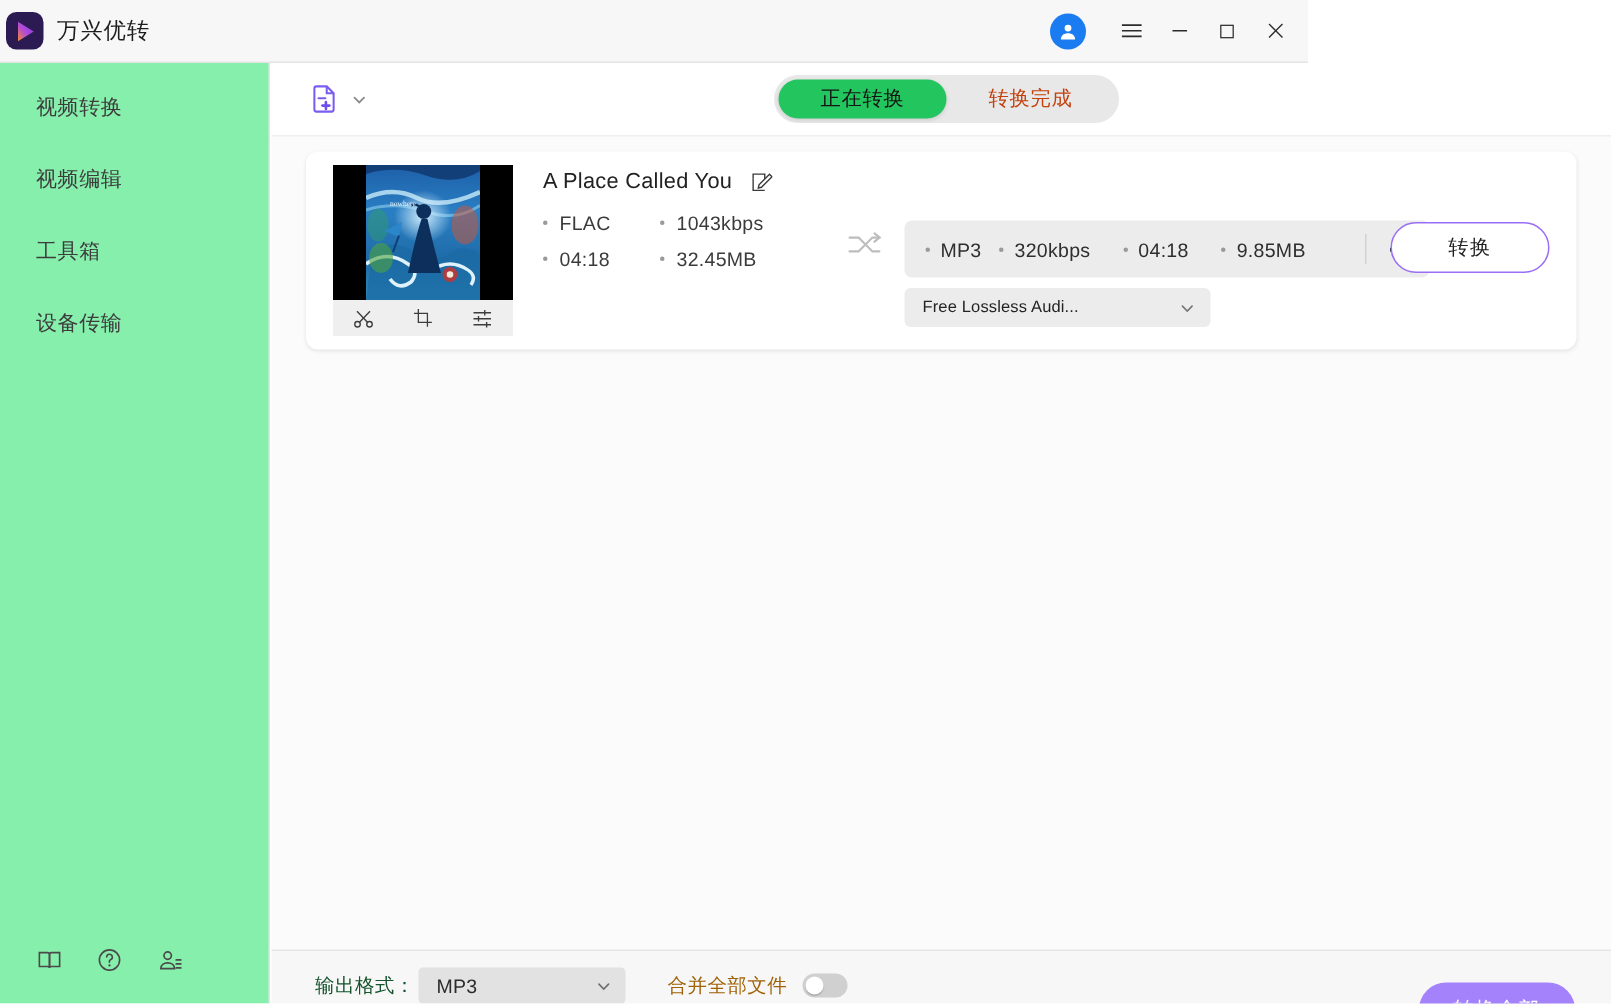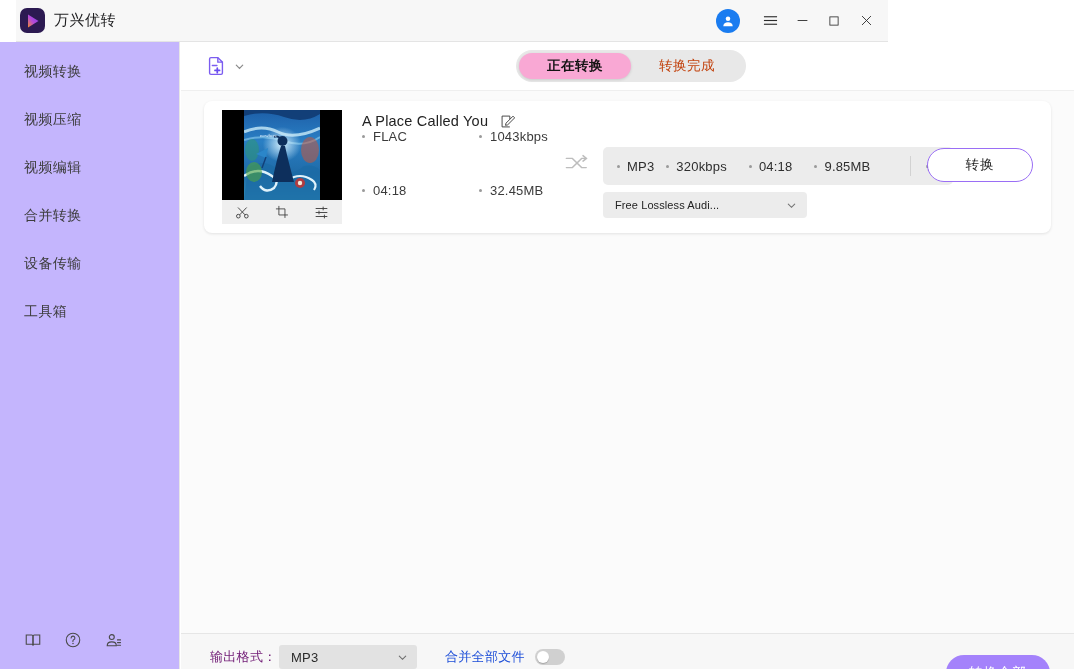--- a/index.html
+++ b/index.html
@@ -10,21 +10,21 @@
     overflow: hidden;
     -webkit-font-smoothing: antialiased;
   }
   #app { position: relative; width: 1074px; height: 669px; background:#fff; }
 
   
   .titlebar {
     position: absolute; top:0; left:0; width:872px; height:42px;
     background:#f7f7f7;
     border-bottom:1px solid #e4e4e4;
-    display:flex; align-items:center;margin-left:16px;
+    display:flex; align-items:center;
   }
   .logo {
     width:25px; height:25px; margin-left:4px;
     border-radius:7px;
     background:#2c1a52;
     display:flex; align-items:center; justify-content:center;
     flex:0 0 auto;
   }
   .logo svg { display:block; }
   .app-title {
@@ -41,21 +41,21 @@
   .winbtn {
     width:32px; height:42px; display:flex; align-items:center; justify-content:center;
     color:#2b2b2b;
   }
   .winbtn:last-child { margin-right:6px; }
   .winbtn svg { display:block; }
 
   
   .sidebar {
     position:absolute; top:42px; left:0; width:180px; height:627px;
-    background:#c4b5fd;
+    background:#86efac;
     border-right:1px solid #e6e6e6;
   }
   .nav { padding-top:6px; }
   .nav-item {
     height:48px; display:flex; align-items:center;
     padding-left:24px;
     font-size:14px; color:#3c3c3c;
     letter-spacing:.4px;
   }
   .nav-item.active {
@@ -94,21 +94,21 @@
     width:230px; height:32px;
     background:#e8e8e8; border-radius:16px;
     display:flex; align-items:center; padding:3px;
   }
   .tab {
     flex:1; height:26px; border-radius:14px;
     display:flex; align-items:center; justify-content:center;
     font-size:13.5px; color:#c2410c; letter-spacing:.5px;
   }
   .tab.active {
-    background:#f9a8d4; color:#141414; font-weight:bold;
+    background:#22c55e; color:#141414; font-weight:normal;
     box-shadow:0 1px 3px rgba(0,0,0,.13);
   }
 
   
   .list-area {
     position:absolute; top:48px; left:0; width:893px; height:543px;
     background:#fbfbfb;
     border-top:1px solid #efefef;
     padding:10px 5px 0 23px;
   }
@@ -146,21 +146,22 @@
   .thumb-tools svg { display:block; }
 
   .info {
     margin-left:20px; padding-top:12px; flex:0 0 auto; width:195px;
   }
   .fname-row { display:flex; align-items:center; gap:12px; }
   .fname { font-size:14.5px; color:#222; letter-spacing:.2px; }
   .edit-ico { color:#3a3a3a; display:flex; }
 
   .meta {
-    display:grid; grid-template-columns: 78px auto; row-gap:9px;gap:39px;
+    margin-top:12px;
+    display:grid; grid-template-columns: 78px auto; row-gap:9px;
   }
   .meta span {
     font-size:13px; color:#3b3b3b; position:relative; padding-left:11px;
     letter-spacing:.2px;
   }
   .meta span::before {
     content:""; position:absolute; left:0; top:6px;
     width:3px; height:3px; border-radius:50%; background:#9a9a9a;
   }
 
@@ -208,30 +209,30 @@
   }
 
   
   .bottombar {
     position:absolute; top:591px; left:0; width:893px; height:78px;
     background:#f7f7f7;
     border-top:1px solid #e6e6e6;
   }
   .brow { position:absolute; display:flex; align-items:center; }
   .brow1 { top:11px; left:29px; }
-  .blabel { font-size:13px; color:#701a75; letter-spacing:.3px; }
+  .blabel { font-size:13px; color:#14532d; letter-spacing:.3px; }
   .b1lbl { width:69px; }
   .bsel {
     height:24px; background:#e2e2e2; border-radius:3px;
     display:flex; align-items:center; padding:0 9px 0 12px;
   }
   .bsel .btxt { font-size:13px; color:#2b2b2b; flex:1; letter-spacing:.2px; }
   .bsel .bchev { color:#6d6d6d; display:flex; }
   .sel-fmt { width:138px; }
-  .merge-lbl { margin-left:28px; font-size:13px; color:#1d4ed8; letter-spacing:.3px; }
+  .merge-lbl { margin-left:28px; font-size:13px; color:#a16207; letter-spacing:.3px; }
   .toggle {
     margin-left:10px; width:30px; height:16px; border-radius:8px;
     background:#d0d0d0; position:relative;
   }
   .toggle .knob {
     position:absolute; left:2px; top:2px; width:12px; height:12px;
     border-radius:50%; background:#fff;
     box-shadow:0 1px 1px rgba(0,0,0,.2);
   }
   .convert-all {
@@ -294,33 +295,27 @@
       </div>
     </div>
   </div>
 
   <div class="sidebar">
     <div class="nav">
       <div class="nav-item">
           <span>视频转换</span>
         </div>
       <div class="nav-item">
-          <span>视频压缩</span>
+          <span>视频编辑</span>
         </div>
       <div class="nav-item">
-          <span>视频编辑</span>
-        </div>
-      <div class="nav-item">
-          <span>合并转换</span>
+          <span>工具箱</span>
         </div>
       <div class="nav-item">
           <span>设备传输</span>
-        </div>
-      <div class="nav-item">
-          <span>工具箱</span>
         </div>
     </div>
 
     <div class="side-bottom">
       <div class="side-ico">
         <svg width="18" height="18" viewBox="0 0 20 20" fill="none" stroke="currentColor" stroke-width="1.2">
           <path d="M2.5 4.5h6a1.5 1.5 0 0 1 1.5 1.5v10a1.2 1.2 0 0 0-1.2-1.2H2.5z"></path>
           <path d="M17.5 4.5h-6A1.5 1.5 0 0 0 10 6v10a1.2 1.2 0 0 1 1.2-1.2h6.3z"></path>
         </svg>
       </div>

